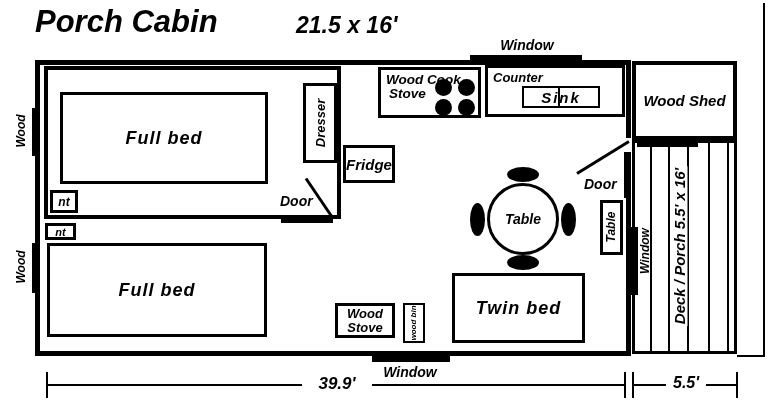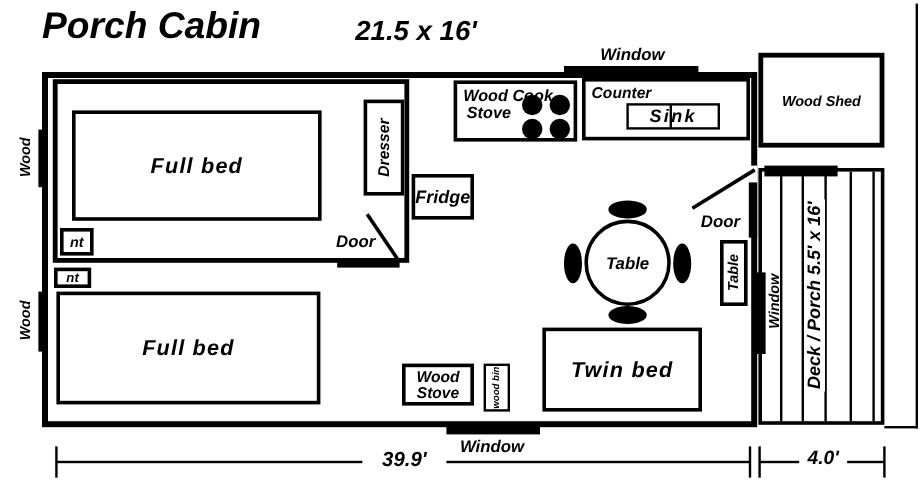--- a/index.html
+++ b/index.html
@@ -109,21 +109,21 @@
 
   <div class="box ctr" style="left:335px;top:303px;width:60px;height:35px;font-size:13px;line-height:1.05;">
     <span><span>Wood</span><br><span>Stove</span></span>
   </div>
   <div class="box" style="left:403px;top:303px;width:22px;height:40px;border-width:2px;"></div>
   <div class="vlbl" style="left:414px;top:323px;font-size:8px;">wood bin</div>
 
   <div class="bar" style="left:372px;top:353px;width:78px;height:9px;"></div>
   <div class="lbl cc" style="left:410px;top:372px;font-size:14px;">Window</div>
 
-  <div class="box ctr" style="left:632px;top:44px;width:105px;height:79px;border-width:4px;font-size:12px;">
+  <div class="box ctr" style="left:632px;top:61px;width:105px;height:79px;border-width:4px;font-size:15px;">
     <span>Wood Shed</span>
   </div>
 
   <div class="box" style="left:632px;top:140px;width:105px;height:214px;">
     <div class="board" style="left:15px;top:0;height:208px;"></div>
     <div class="board" style="left:33px;top:0;height:208px;"></div>
     <div class="board" style="left:52px;top:0;height:208px;"></div>
     <div class="board" style="left:73px;top:0;height:208px;"></div>
     <div class="board" style="left:92px;top:0;height:208px;"></div>
   </div>
@@ -133,15 +133,15 @@
   <div class="tick" style="left:46px;top:372px;height:26px;"></div>
   <div class="tick" style="left:624px;top:372px;height:26px;"></div>
   <div class="dimline" style="left:47px;top:384px;width:255px;"></div>
   <div class="dimline" style="left:372px;top:384px;width:253px;"></div>
   <div class="lbl cc" style="left:337px;top:383px;font-size:17px;">39.9'</div>
 
   <div class="tick" style="left:632px;top:372px;height:26px;"></div>
   <div class="tick" style="left:736px;top:372px;height:26px;"></div>
   <div class="dimline" style="left:633px;top:384px;width:33px;"></div>
   <div class="dimline" style="left:706px;top:384px;width:31px;"></div>
-  <div class="lbl cc" style="left:686px;top:383px;font-size:16px;">4.0'</div>
+  <div class="lbl cc" style="left:686px;top:383px;font-size:16px;">5.5'</div>
 
 </div>
 
 </body></html>

